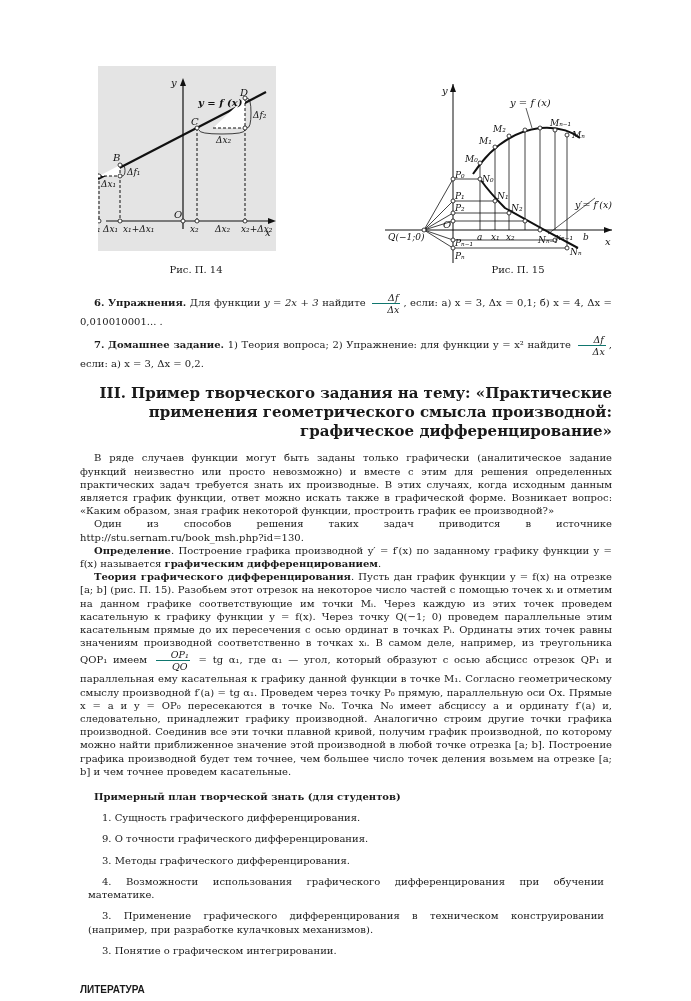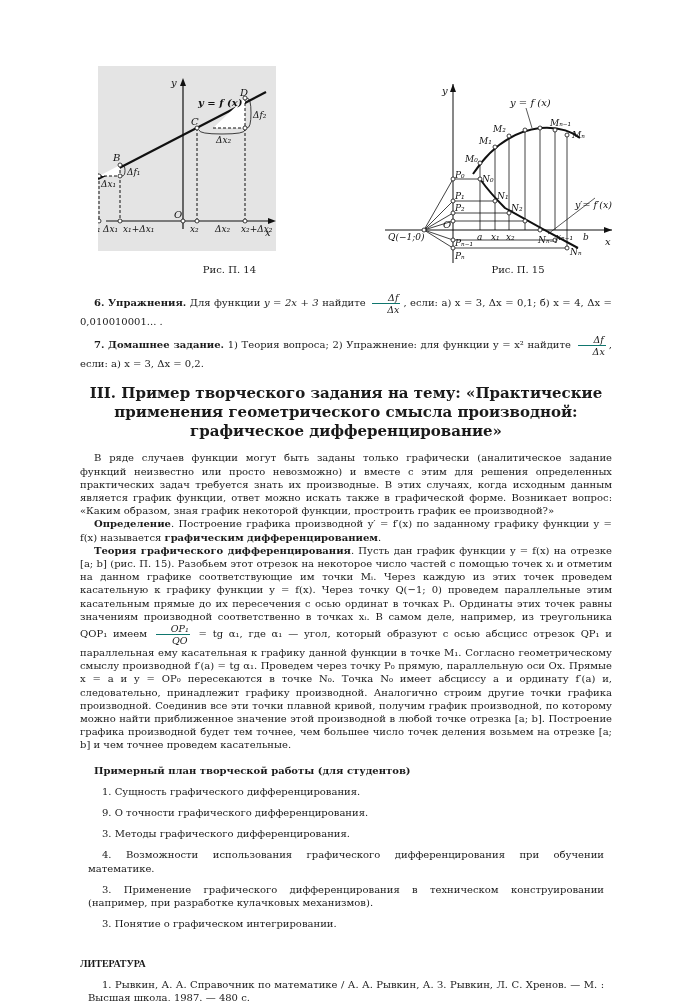--- a/index.html
+++ b/index.html
@@ -10,22 +10,22 @@
   .caption { position: absolute; font-size: 10px; text-align: center; width: 160px; }
   .content { position: absolute; left: 80px; width: 532px; top: 292px; font-size: 10px; line-height: 13.2px; text-align: justify; }
   .p { text-indent: 14px; margin: 0; }
   .gap { height: 6px; }
   .gap2 { height: 12px; }
   .b { font-weight: bold; }
   .i { font-style: italic; }
   .frac { display: inline-block; vertical-align: middle; text-align: center; font-style: italic; margin: 0 3px; font-size: 9.5px; line-height: 11px; }
   .frac .num { display: block; border-bottom: 1px solid #0f766e; padding: 0 1px; }
   .frac .den { display: block; padding: 0 1px; }
-  h2 { font-size: 15px; line-height: 19px; margin: 14px 0 10px 0; font-weight: bold; text-align: center; }
-  .lit { font-family: Liberation Serif, serif; font-weight: bold; font-size: 10px; margin: 0 0 8px 0; }
+  h2 { font-size: 15px; line-height: 19px; margin: 14px 0 10px 0; font-weight: bold; text-align: right; }
+  .lit { font-family: Liberation Sans, sans-serif; font-weight: bold; font-size: 10px; margin: 0 0 8px 0; }
   .plan-title { font-weight: bold; text-indent: 14px; margin: 0; }
   .li { text-indent: 14px; margin: 8px; }
 </style>
 </head>
 <body>
 
 <div class="fig" style="left:98px; top:66px;">
   <svg width="178" height="185" viewBox="0 0 178 185">
     <rect x="0" y="0" width="178" height="185" fill="#e4e4e4"></rect>
     <g stroke="#111" fill="none" font-family="DejaVu Serif, serif">
@@ -79,21 +79,21 @@
       <text x="118" y="77" font-size="9">Δx₂</text>
       <text x="-6" y="166" font-size="9">x₁</text>
       <text x="5" y="166" font-size="9">Δx₁</text>
       <text x="25" y="166" font-size="9">x₁+Δx₁</text>
       <text x="92" y="166" font-size="9">x₂</text>
       <text x="117" y="166" font-size="9">Δx₂</text>
       <text x="143" y="166" font-size="9">x₂+Δx₂</text>
     </g>
   </svg>
 </div>
-<div class="caption" style="left:96px; top:264px;text-align:right;">Рис. П. 14</div>
+<div class="caption" style="left:116px; top:264px;">Рис. П. 14</div>
 
 <div class="fig" style="left:380px; top:78px;">
   <svg width="240" height="185" viewBox="0 0 240 185">
     <g stroke="#111" fill="none">
       <line x1="5" y1="152" x2="232" y2="152" stroke-width="1"></line>
       <polygon points="224,149 232,152 224,155" fill="#111" stroke="none"></polygon>
       <line x1="73" y1="185" x2="73" y2="6" stroke-width="1"></line>
       <polygon points="70,14 73,6 76,14" fill="#111" stroke="none"></polygon>
 
       <path d="M93,96 Q120,55 160,50 Q185,48 200,60" stroke-width="2"></path>
@@ -193,25 +193,26 @@
   </p>
   <div class="gap"></div>
   <p class="p">
     <span class="b">7.</span>
     <span class="b">Домашнее задание.</span><span> 1) Теория вопроса; 2) Упражнение: для функции y = x² найдите </span><span class="frac"><span class="num">Δf</span><span class="den">Δx</span></span><span>, если: а) x = 3, Δx = 0,2.</span>
   </p>
 
   <h2>III. Пример творческого задания на тему: «Практические применения геометрического смысла производной: графическое дифференцирование»</h2>
 
   <p class="p">В ряде случаев функции могут быть заданы только графически (аналитическое задание функций неизвестно или просто невозможно) и вместе с этим для решения определенных практических задач требуется знать их производные. В этих случаях, когда исходным данным является график функции, ответ можно искать также в графической форме. Возникает вопрос: «Каким образом, зная график некоторой функции, простроить график ее производной?»</p>
+  <p class="p">Один из способов решения таких задач приводится в источнике http://stu.sernam.ru/book_msh.php?id=130.</p>
   <p class="p"><span class="b">Определение</span><span>. Построение графика производной y′ = f′(x) по заданному графику функции y = f(x) называется </span><span class="b">графическим дифференцированием</span><span>.</span></p>
   <p class="p"><span class="b">Теория графического дифференцирования</span><span>. Пусть дан график функции y = f(x) на отрезке [a; b] (рис. П. 15). Разобьем этот отрезок на некоторое число частей с помощью точек xᵢ и отметим на данном графике соответствующие им точки Mᵢ. Через каждую из этих точек проведем касательную к графику функции y = f(x). Через точку Q(−1; 0) проведем параллельные этим касательным прямые до их пересечения с осью ординат в точках Pᵢ. Ординаты этих точек равны значениям производной соответственно в точках xᵢ. В самом деле, например, из треугольника QOP₁ имеем </span><span class="frac"><span class="num">OP₁</span><span class="den">QO</span></span><span> = tg α₁, где α₁ — угол, который образуют с осью абсцисс отрезок QP₁ и параллельная ему касательная к графику данной функции в точке M₁. Согласно геометрическому смыслу производной f′(a) = tg α₁. Проведем через точку P₀ прямую, параллельную оси Ox. Прямые x = a и y = OP₀ пересекаются в точке N₀. Точка N₀ имеет абсциссу a и ординату f′(a) и, следовательно, принадлежит графику производной. Аналогично строим другие точки графика производной. Соединив все эти точки плавной кривой, получим график производной, по которому можно найти приближенное значение этой производной в любой точке отрезка [a; b]. Построение графика производной будет тем точнее, чем большее число точек деления возьмем на отрезке [a; b] и чем точнее проведем касательные.</span></p>
 
   <div class="gap2"></div>
-  <p class="plan-title">Примерный план творческой работы (для студентов)</p>
+  <p class="plan-title">Примерный план творческой знать (для студентов)</p>
   <p class="li">1. Сущность графического дифференцирования.</p>
   <p class="li">9. О точности графического дифференцирования.</p>
   <p class="li">3. Методы графического дифференцирования.</p>
   <p class="li">4. Возможности использования графического дифференцирования при обучении математике.</p>
   <p class="li">3. Применение графического дифференцирования в техническом конструировании (например, при разработке кулачковых механизмов).</p>
   <p class="li">3. Понятие о графическом интегрировании.</p>
 
   <div class="gap2"></div>
   <div class="gap"></div>
   <p class="lit">ЛИТЕРАТУРА</p>

